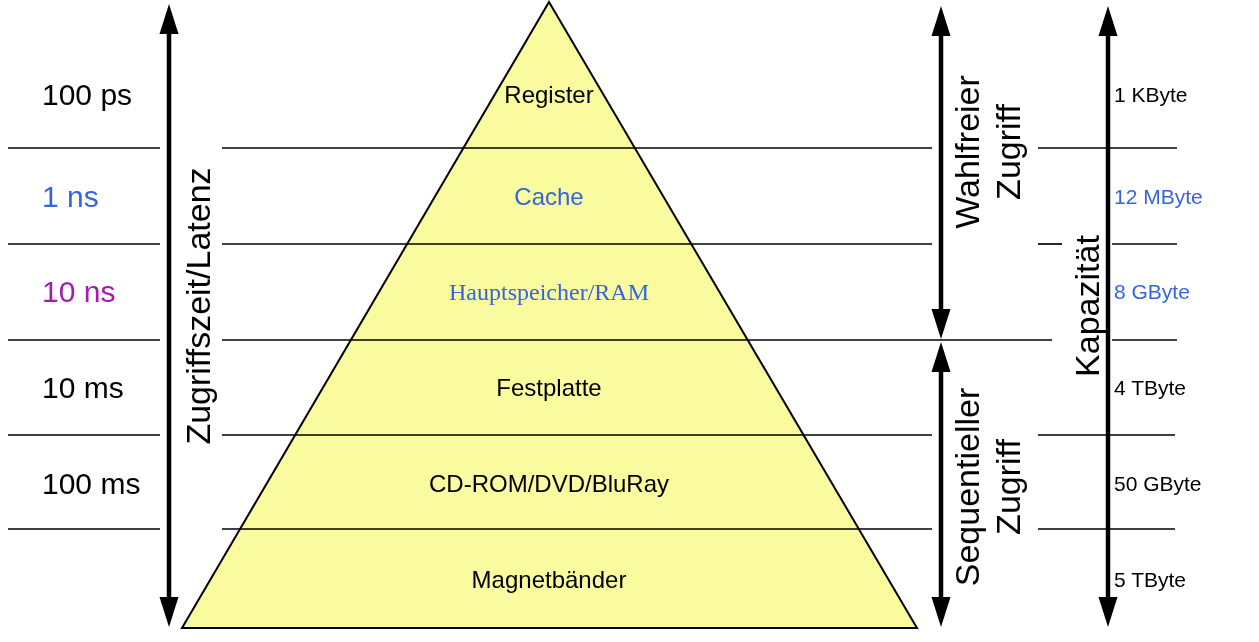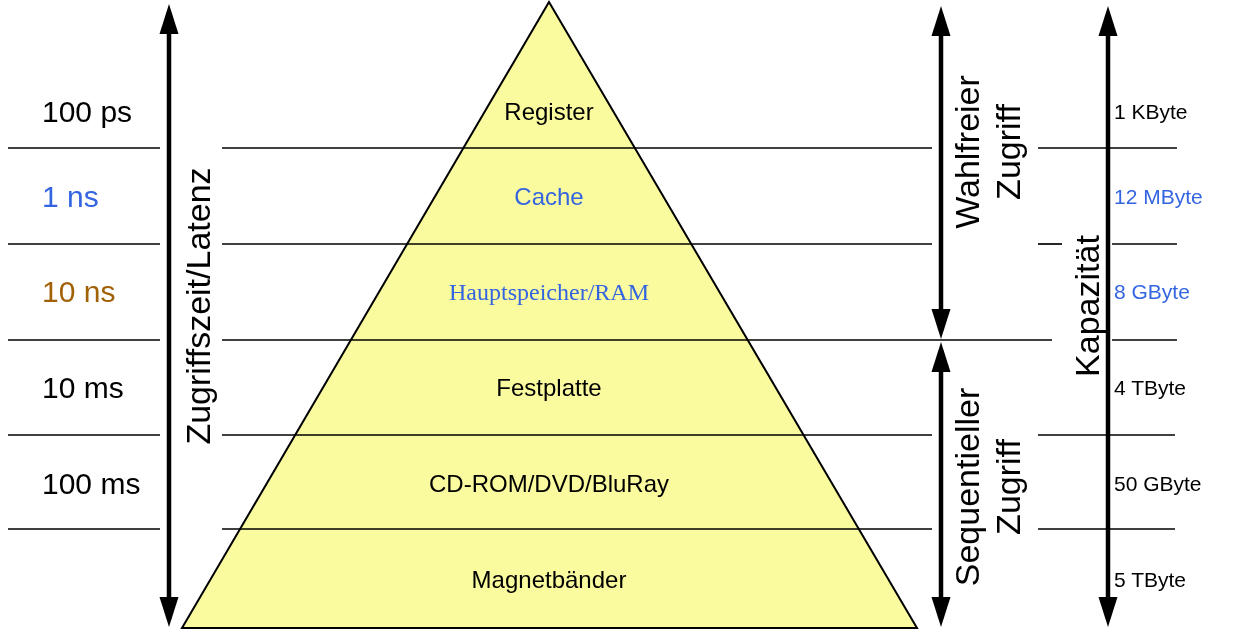--- a/index.html
+++ b/index.html
@@ -23,21 +23,21 @@
   }
   .cap-label {            
     left: 1114px; height: 48px; line-height: 48px; font-size: 21px;
   }
   .rot {                  
     position: absolute; font-size: 34px; line-height: 41px;
     text-align: center; white-space: pre;
     transform: translate(-50%, -50%) rotate(-90deg);
   }
   
-  .r0 { top: 88px; }  .r1 { top: 173px; } .r2 { top: 268px; }
+  .r0 { top: 71px; }  .r1 { top: 173px; } .r2 { top: 268px; }
   .r3 { top: 364px; } .r4 { top: 460px; } .r5 { top: 556px; }
 </style>
 </head>
 <body>
 
 <div class="canvas">
 
   <svg class="bg" width="1259" height="642" viewBox="0 0 1259 642">
 
     <polygon points="549,2 917,628 182,628" stroke="#000000" stroke-width="2" fill="#FAFA9E"></polygon>
@@ -93,21 +93,21 @@
 
     <g fill="#000000">
       <line x1="1108" y1="32" x2="1108" y2="601" stroke="#000000" stroke-width="4.5"></line>
       <polygon points="1108,6 1098.5,36 1117.5,36"></polygon>
       <polygon points="1108,627 1098.5,597 1117.5,597"></polygon>
     </g>
   </svg>
 
   <div class="label lat-label r0">100 ps</div>
   <div class="label lat-label r1" style="color: rgb(52, 101, 225);">1 ns</div>
-  <div class="label lat-label r2" style="color: #a16207;">10 ns</div>
+  <div class="label lat-label r2" style="color: #a21caf;">10 ns</div>
   <div class="label lat-label r3">10 ms</div>
   <div class="label lat-label r4">100 ms</div>
 
   <div class="label level-label r0">Register</div>
   <div class="label level-label r1" style="color: rgb(52, 101, 225);">Cache</div>
   <div class="label level-label r2" style="color: rgb(52, 101, 225); font-family: Liberation Serif, serif;">Hauptspeicher/RAM</div>
   <div class="label level-label r3">Festplatte</div>
   <div class="label level-label r4">CD-ROM/DVD/BluRay</div>
   <div class="label level-label r5">Magnetbänder</div>
 

